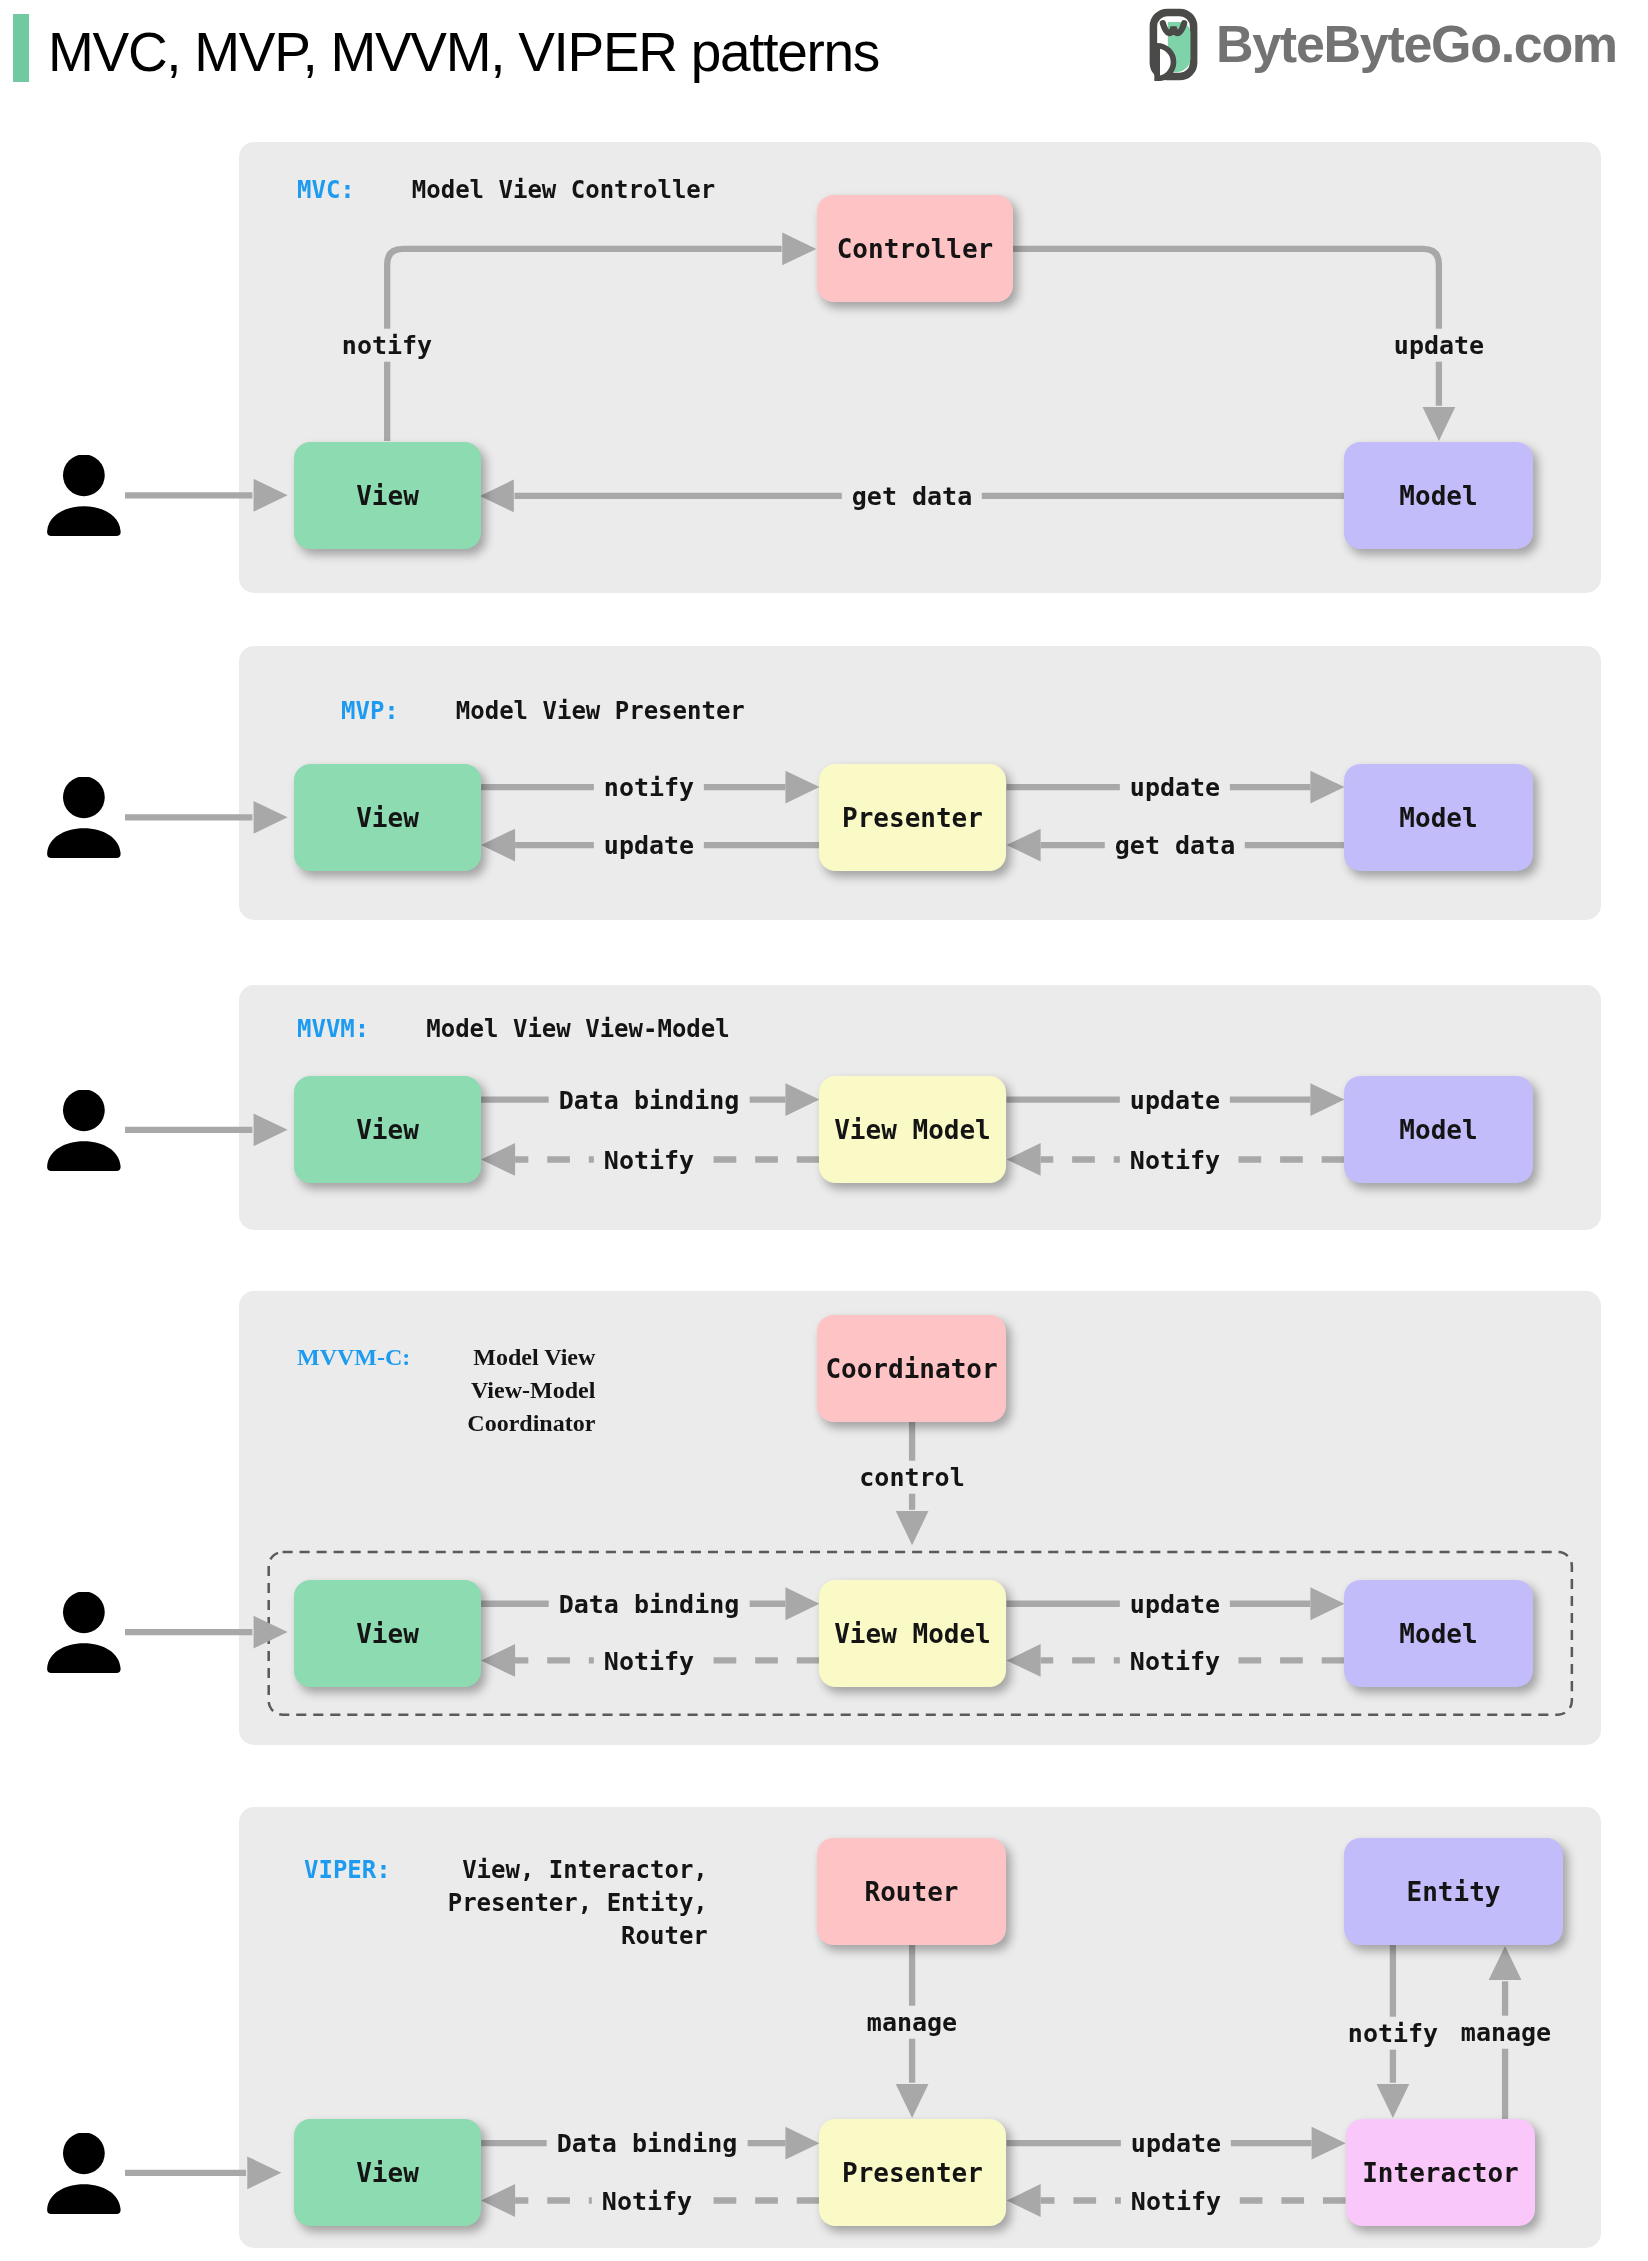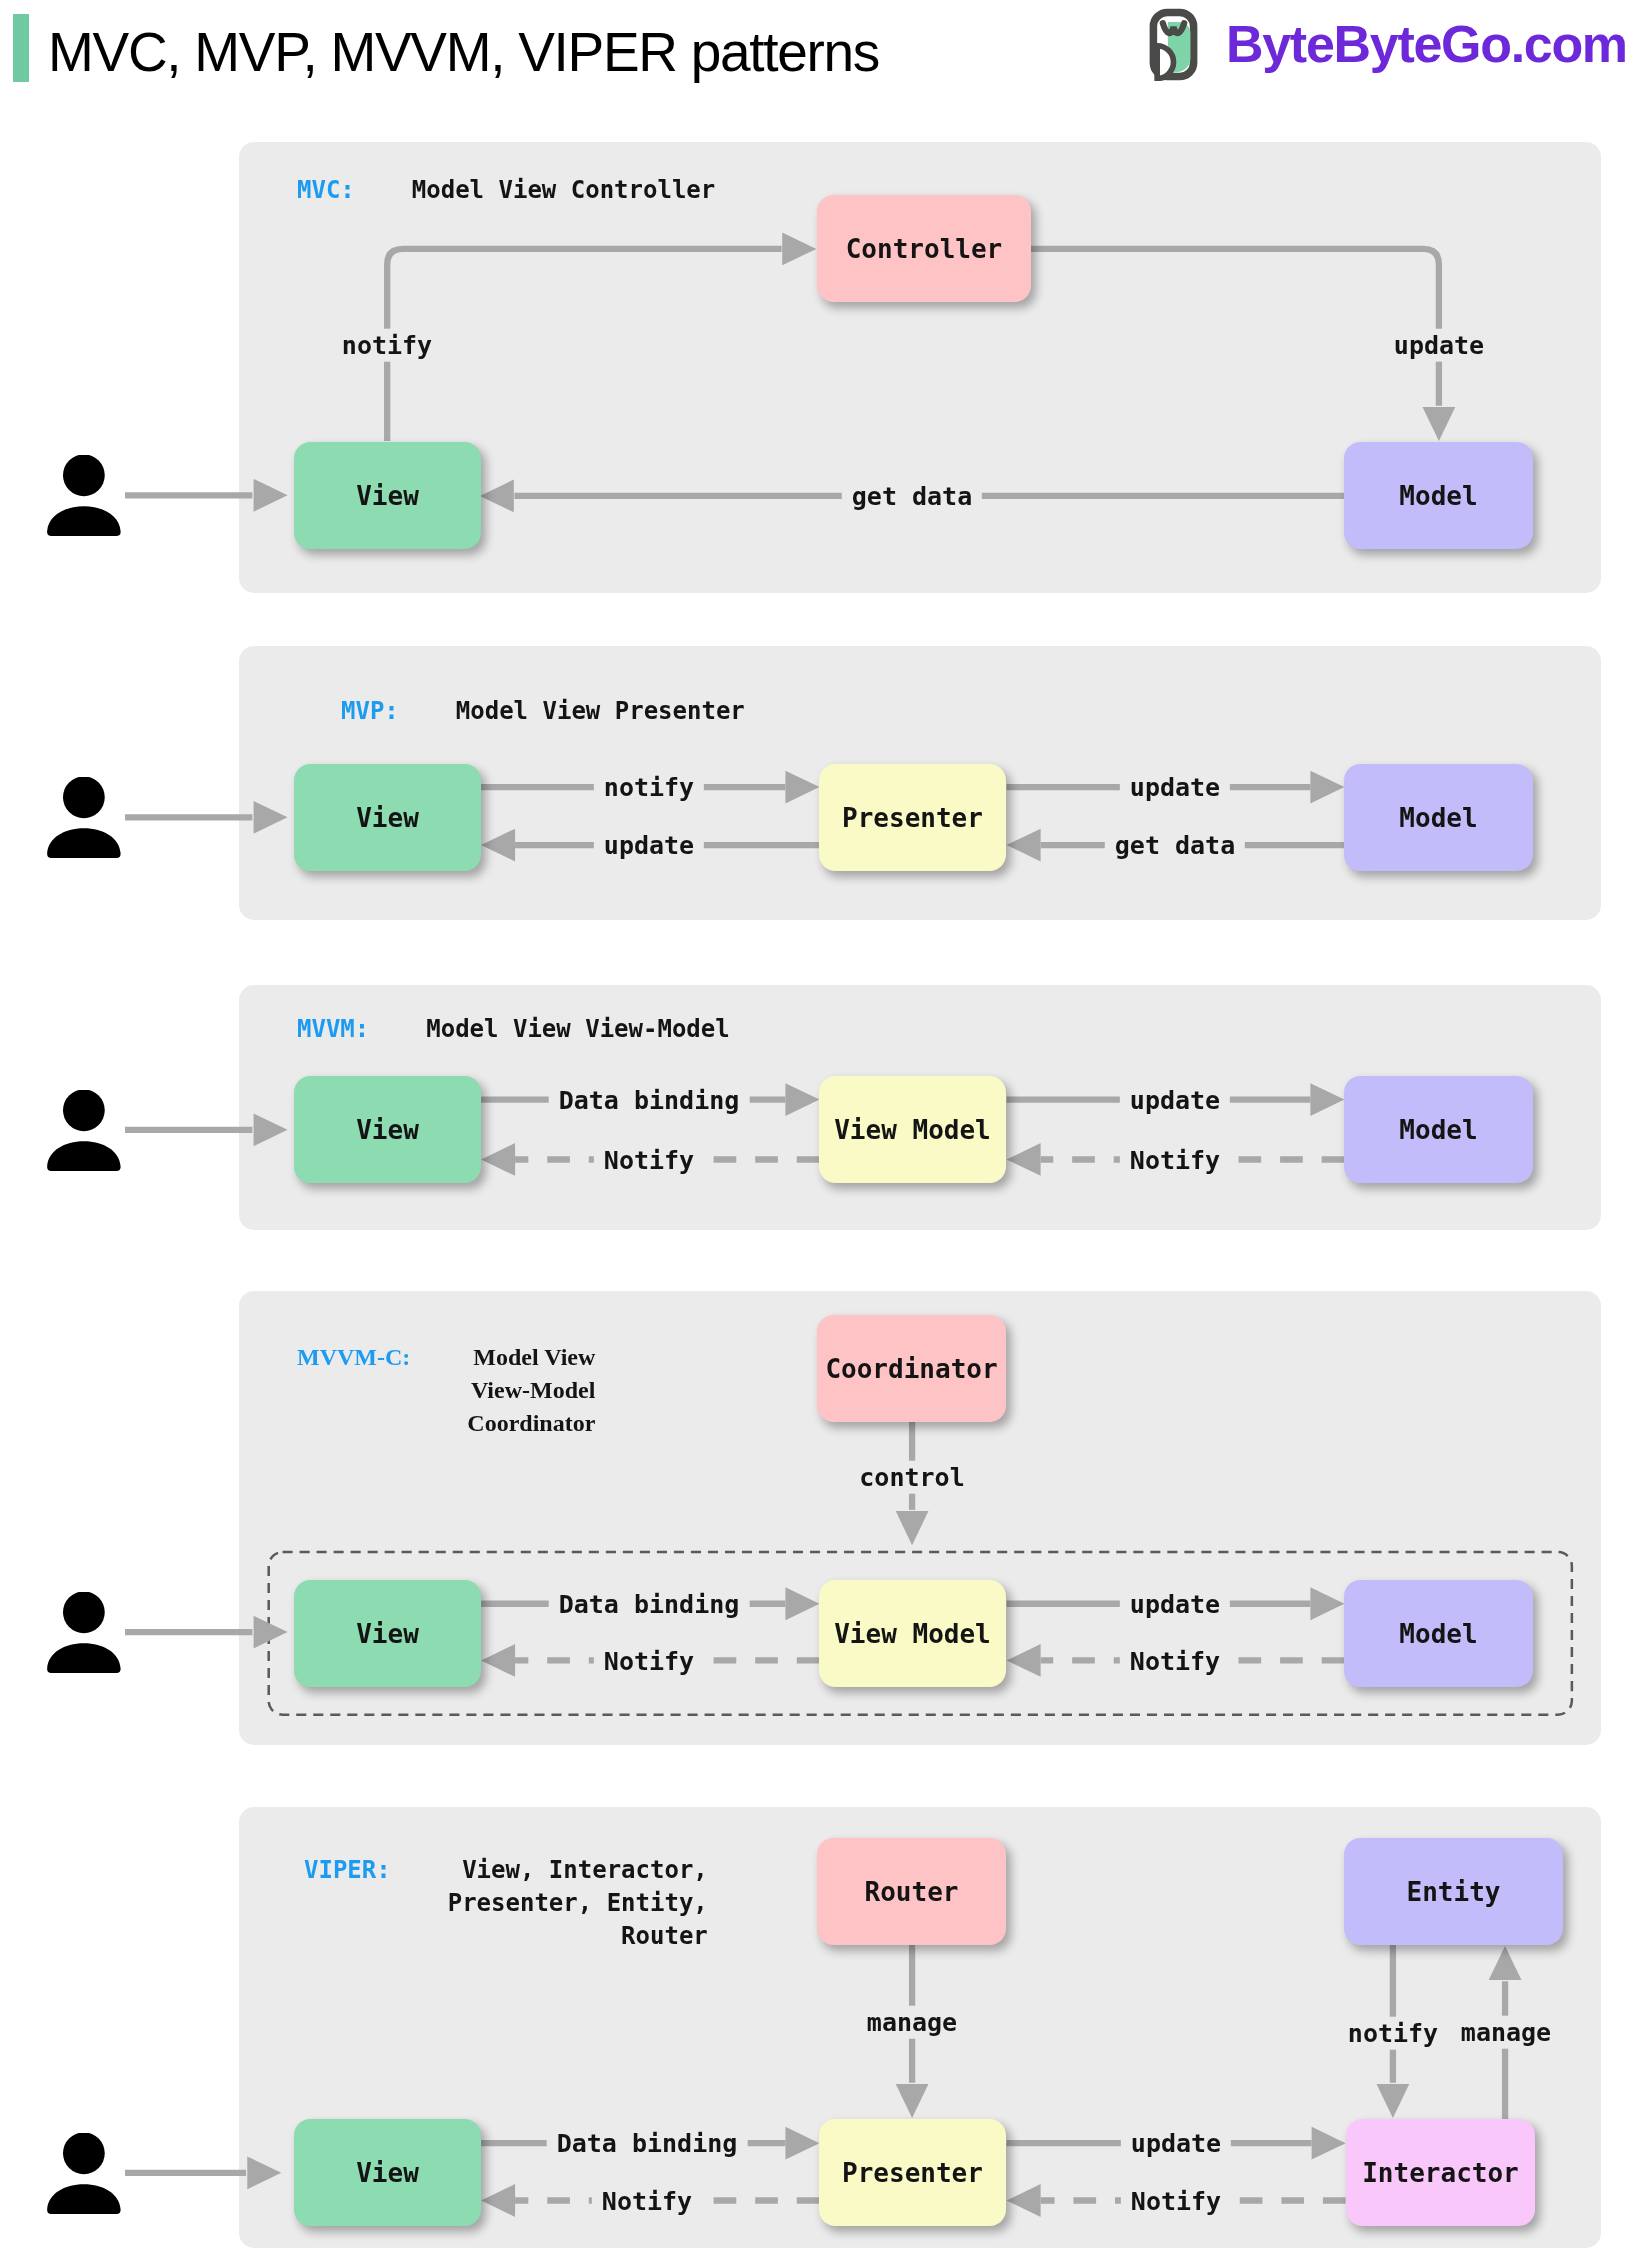--- a/index.html
+++ b/index.html
@@ -6,21 +6,21 @@
   .page{position:relative;width:1649px;height:2261px;background:#fff;overflow:hidden;
         font-family:"DejaVu Sans Mono",monospace;color:#141414;}
 
   
   .accent-bar{position:absolute;left:12.6px;top:14px;width:16.4px;height:68px;background:#70c9a0;}
   .page-title{position:absolute;left:40px;top:12.6px;margin:8px;
               font:500 55px/1.15 "Liberation Sans",sans-serif;letter-spacing:-1.3px;color:#000000;}
   .logo{position:absolute;left:1149px;top:7.6px;display:flex;align-items:center;}
   .logo svg{display:block;}
   .logo .brand-text{font:700 52px/71px "Liberation Sans",sans-serif;letter-spacing:-1.3px;
-                    color:#6d28d9;margin-left:28px;}
+                    color:#737373;margin-left:18px;}
 
   
   .panel{position:absolute;left:239px;width:1362px;background:#ebebeb;border-radius:15px;}
   .panel-label{position:absolute;display:flex;font:700 24px/33px "DejaVu Sans Mono",monospace;z-index:3;gap:43px;}
   .panel-label .abbr{color:#1d9bf0;margin-right:14px;}
   .panel-label .lines{text-align:right;}
 
   
   .box{position:absolute;display:flex;align-items:center;justify-content:center;
        border-radius:16.4px;font:700 26px "DejaVu Sans Mono",monospace;color:#141414;
@@ -168,21 +168,21 @@
   </div>
   <div class="panel-label" style="left:304px;top:1854px;">
     <span class="abbr">VIPER:</span>
     <div class="lines">
       <div>View, Interactor,</div>
       <div>Presenter, Entity,</div>
       <div>Router</div>
     </div>
   </div>
 
-  <div class="box pink" style="left:817px;top:195px;width:214px;height:107px;">Controller</div>
+  <div class="box pink" style="left:817px;top:195px;width:196px;height:107px;">Controller</div>
   <div class="box green" style="left:294px;top:442px;width:187px;height:107px;">View</div>
   <div class="box purple" style="left:1344px;top:442px;width:189px;height:107px;">Model</div>
 
   <div class="box green" style="left:294px;top:764px;width:187px;height:107px;">View</div>
   <div class="box yellow" style="left:819px;top:764px;width:187px;height:107px;">Presenter</div>
   <div class="box purple" style="left:1344px;top:764px;width:189px;height:107px;">Model</div>
 
   <div class="box green" style="left:294px;top:1076px;width:187px;height:107px;">View</div>
   <div class="box yellow" style="left:819px;top:1076px;width:187px;height:107px;">View Model</div>
   <div class="box purple" style="left:1344px;top:1076px;width:189px;height:107px;">Model</div>

